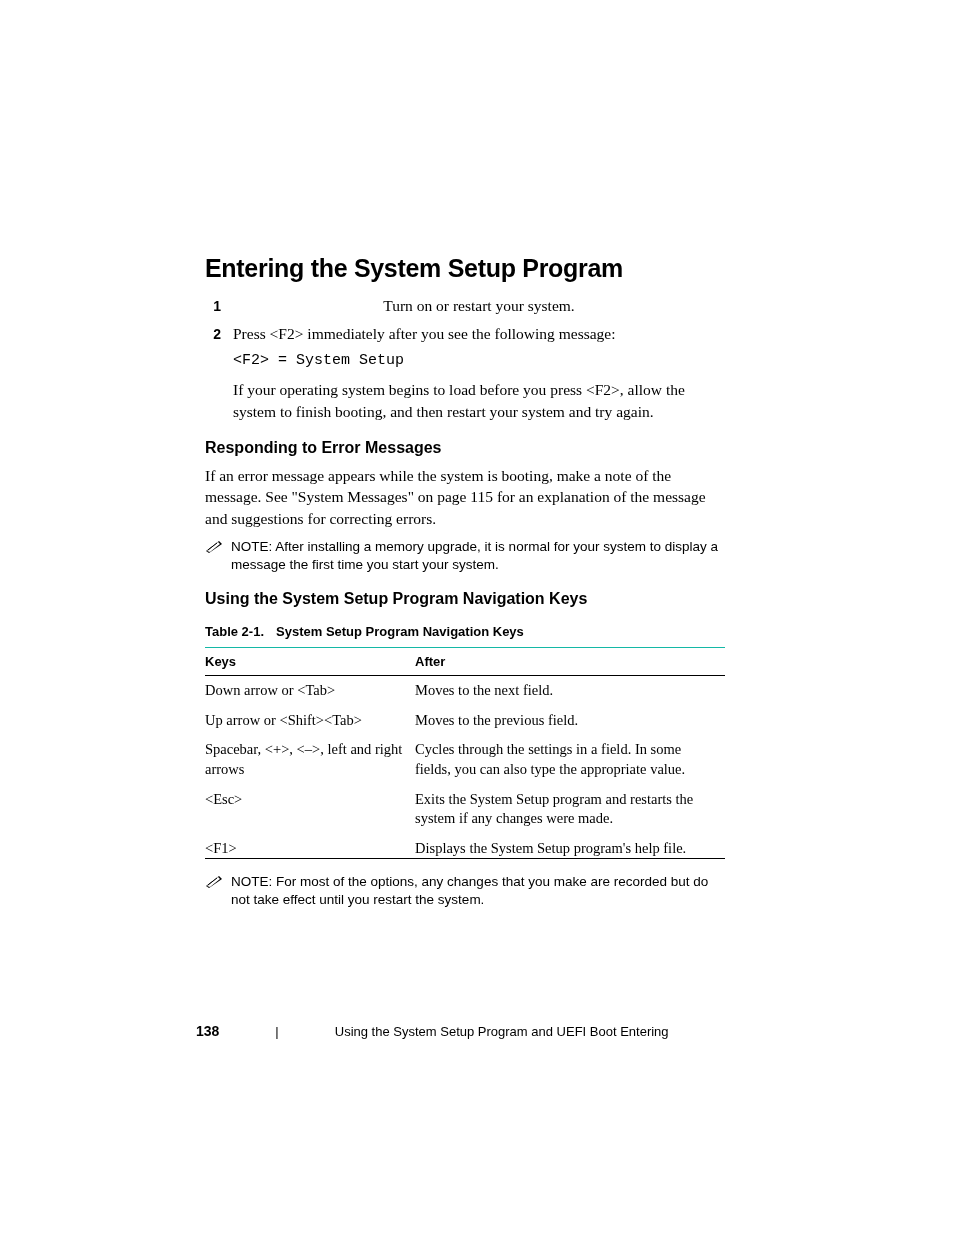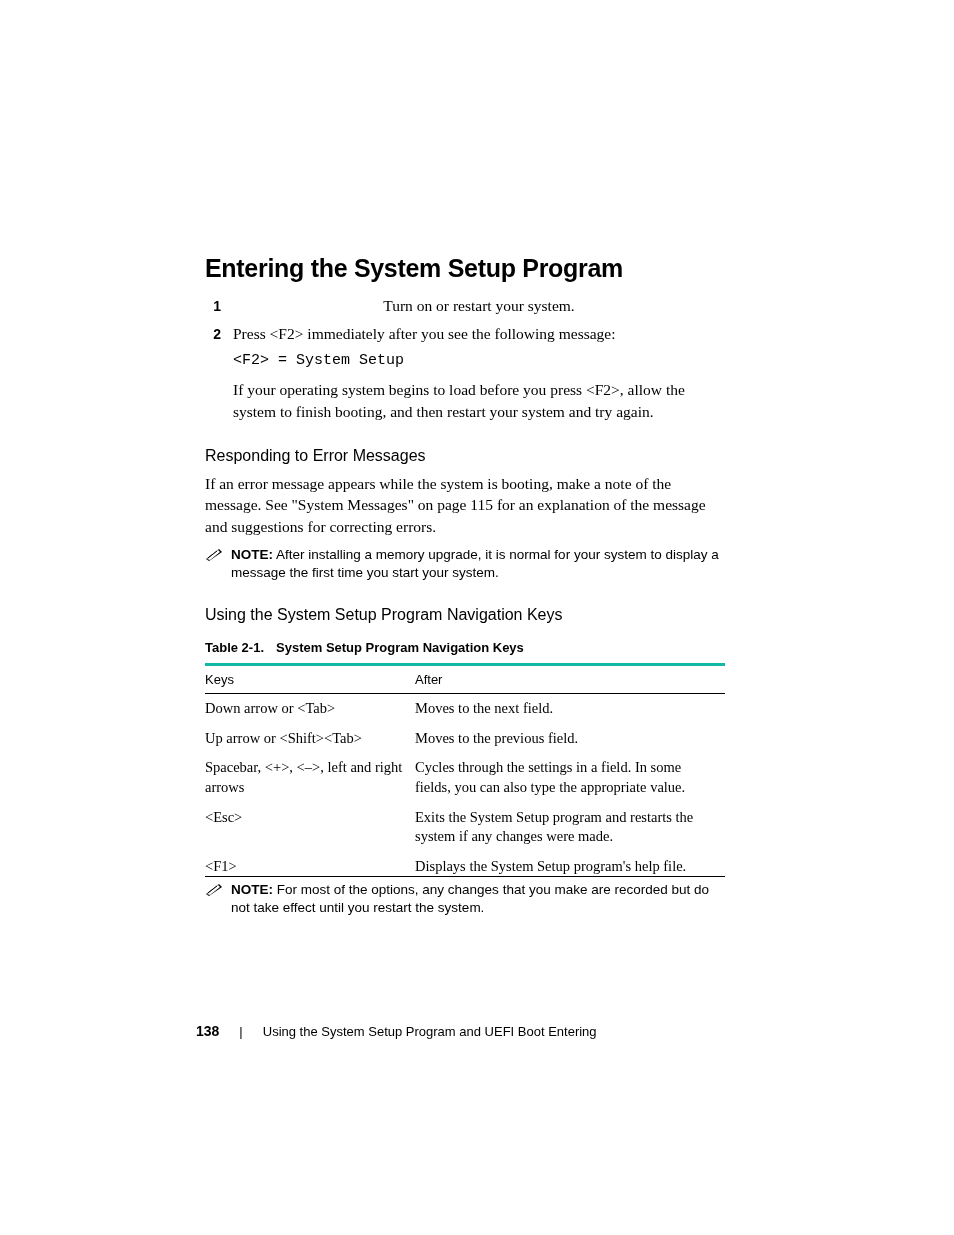--- a/index.html
+++ b/index.html
@@ -49,23 +49,23 @@
     margin: 6px 0 8px 0;
     display: block;
   }
   .para {
     font-size: 15.5px;
     line-height: 1.4;
     text-align: center;
   }
   .h2 {
     font-family: "Helvetica Neue", Arial, sans-serif;
-    font-weight: normal;
+    font-weight: bold;
     font-size: 16px;
-    margin-top: 24px;
+    margin-top: 16px;
     margin-bottom: 8px;
     font-stretch: condensed;
   }
   .body-para {
     font-size: 15.5px;
     line-height: 1.4;
     margin-bottom: 8px;
   }
   .note-block {
     display: flex;
@@ -79,42 +79,42 @@
   }
   .note-icon svg { display: block; }
   .note-text {
     font-family: Arial, "Helvetica Neue", sans-serif;
     font-size: 13.5px;
     line-height: 1.35;
     flex: 1;
     font-stretch: condensed;
   }
   .note-label {
-    font-weight: bold;
+    font-weight: normal;
   }
   .table-caption {
     font-family: Arial, "Helvetica Neue", sans-serif;
     font-weight: bold;
     font-size: 13px;
     margin-top: 16px;
     margin-bottom: 8px;
     font-stretch: condensed;
   }
   .table-caption .gap { display: inline-block; width: 12px; }
   table.nav {
     width: 100%;
     border-collapse: collapse;
     font-size: 14.5px;
   }
   table.nav thead th {
     font-family: Arial, "Helvetica Neue", sans-serif;
-    font-weight: normal;
+    font-weight: bold;
     font-size: 13px;
     text-align: left;
-    border-top: 3px solid #14b8a6;
+    border-top: 1px solid #14b8a6;
     border-bottom: 1px solid #000;
     padding: 6px 12px 6px 0;
     font-stretch: condensed;
   }
   table.nav tbody td {
     padding: 5px 12px 5px 0;
     vertical-align: top;
     line-height: 1.35;
   }
   table.nav tbody tr:last-child td {
@@ -122,20 +122,21 @@
     padding-bottom: 0;
   }
   table.nav tbody td:first-child { width: 210px; }
   .footer {
     position: absolute;
     left: 196px;
     top: 1023px;
     font-size: 13px;
     display: flex;
     align-items: baseline;
+    gap: 36px;
   }
   .footer .pnum {
     font-family: Arial, sans-serif;
     font-weight: bold;
     font-size: 14px;
   }
   .footer .sep {
     margin: 0 20px;
     color: #000;
     font-family: Arial, sans-serif;
@@ -213,21 +214,21 @@
         <td>&lt;Esc&gt;</td>
         <td>Exits the System Setup program and restarts the system if any changes were made.</td>
       </tr>
       <tr>
         <td>&lt;F1&gt;</td>
         <td>Displays the System Setup program's help file.</td>
       </tr>
     </tbody>
   </table>
 
-  <div class="note-block" style="margin-top:4px">
+  <div class="note-block" style="margin-top:14px">
     <span class="note-icon">
       <svg width="18" height="14" viewBox="0 0 18 14">
         <path d="M1 12 L14 2 L17 5 L4 14 Z" fill="#000"></path>
         <path d="M2 12 L13 3 L15 5 L5 13 Z" fill="#fff"></path>
         <path d="M3 11 L12 4" stroke="#000" stroke-width="1"></path>
       </svg>
     </span>
     <span class="note-text">
       <span class="note-label">NOTE:</span><span> For most of the options, any changes that you make are recorded but do not take effect until you restart the system.</span>
     </span>

